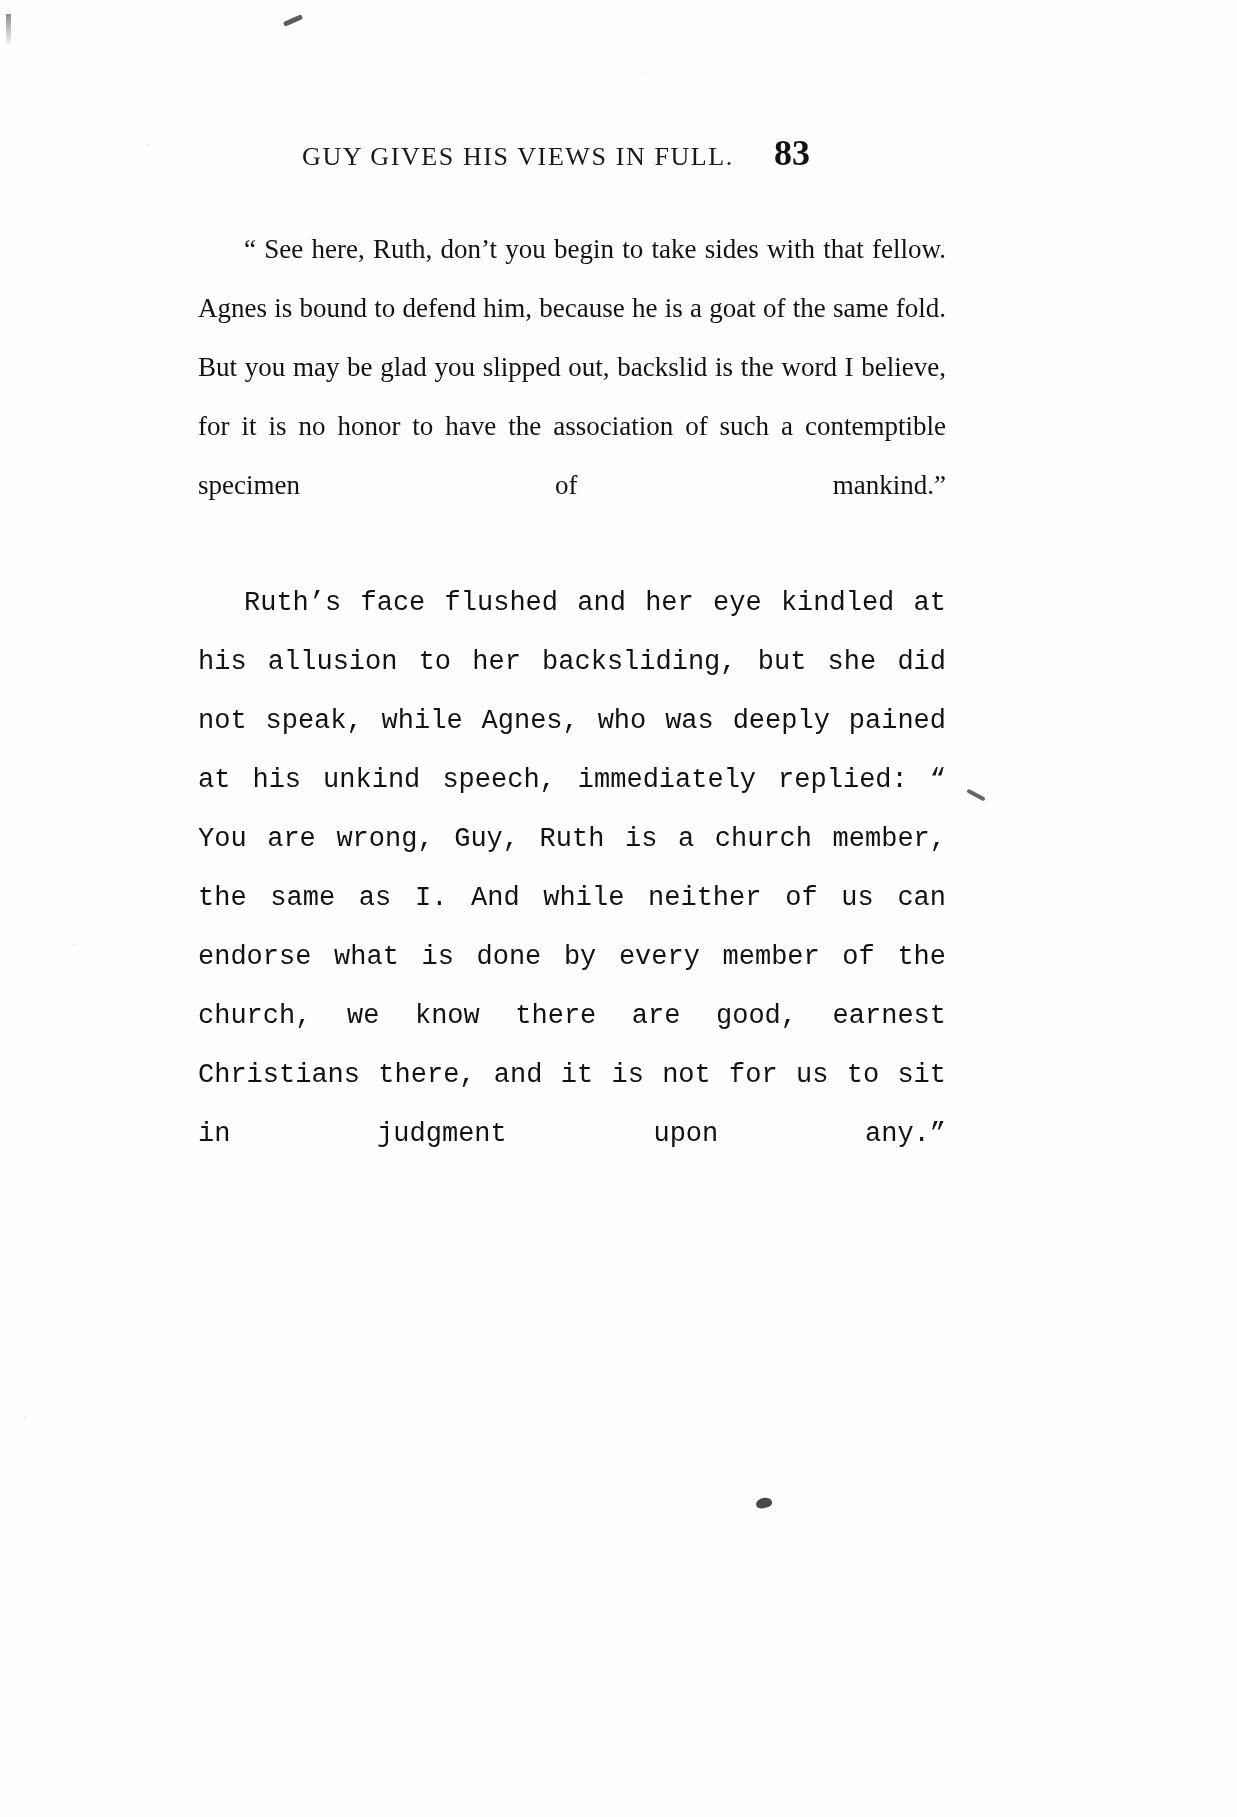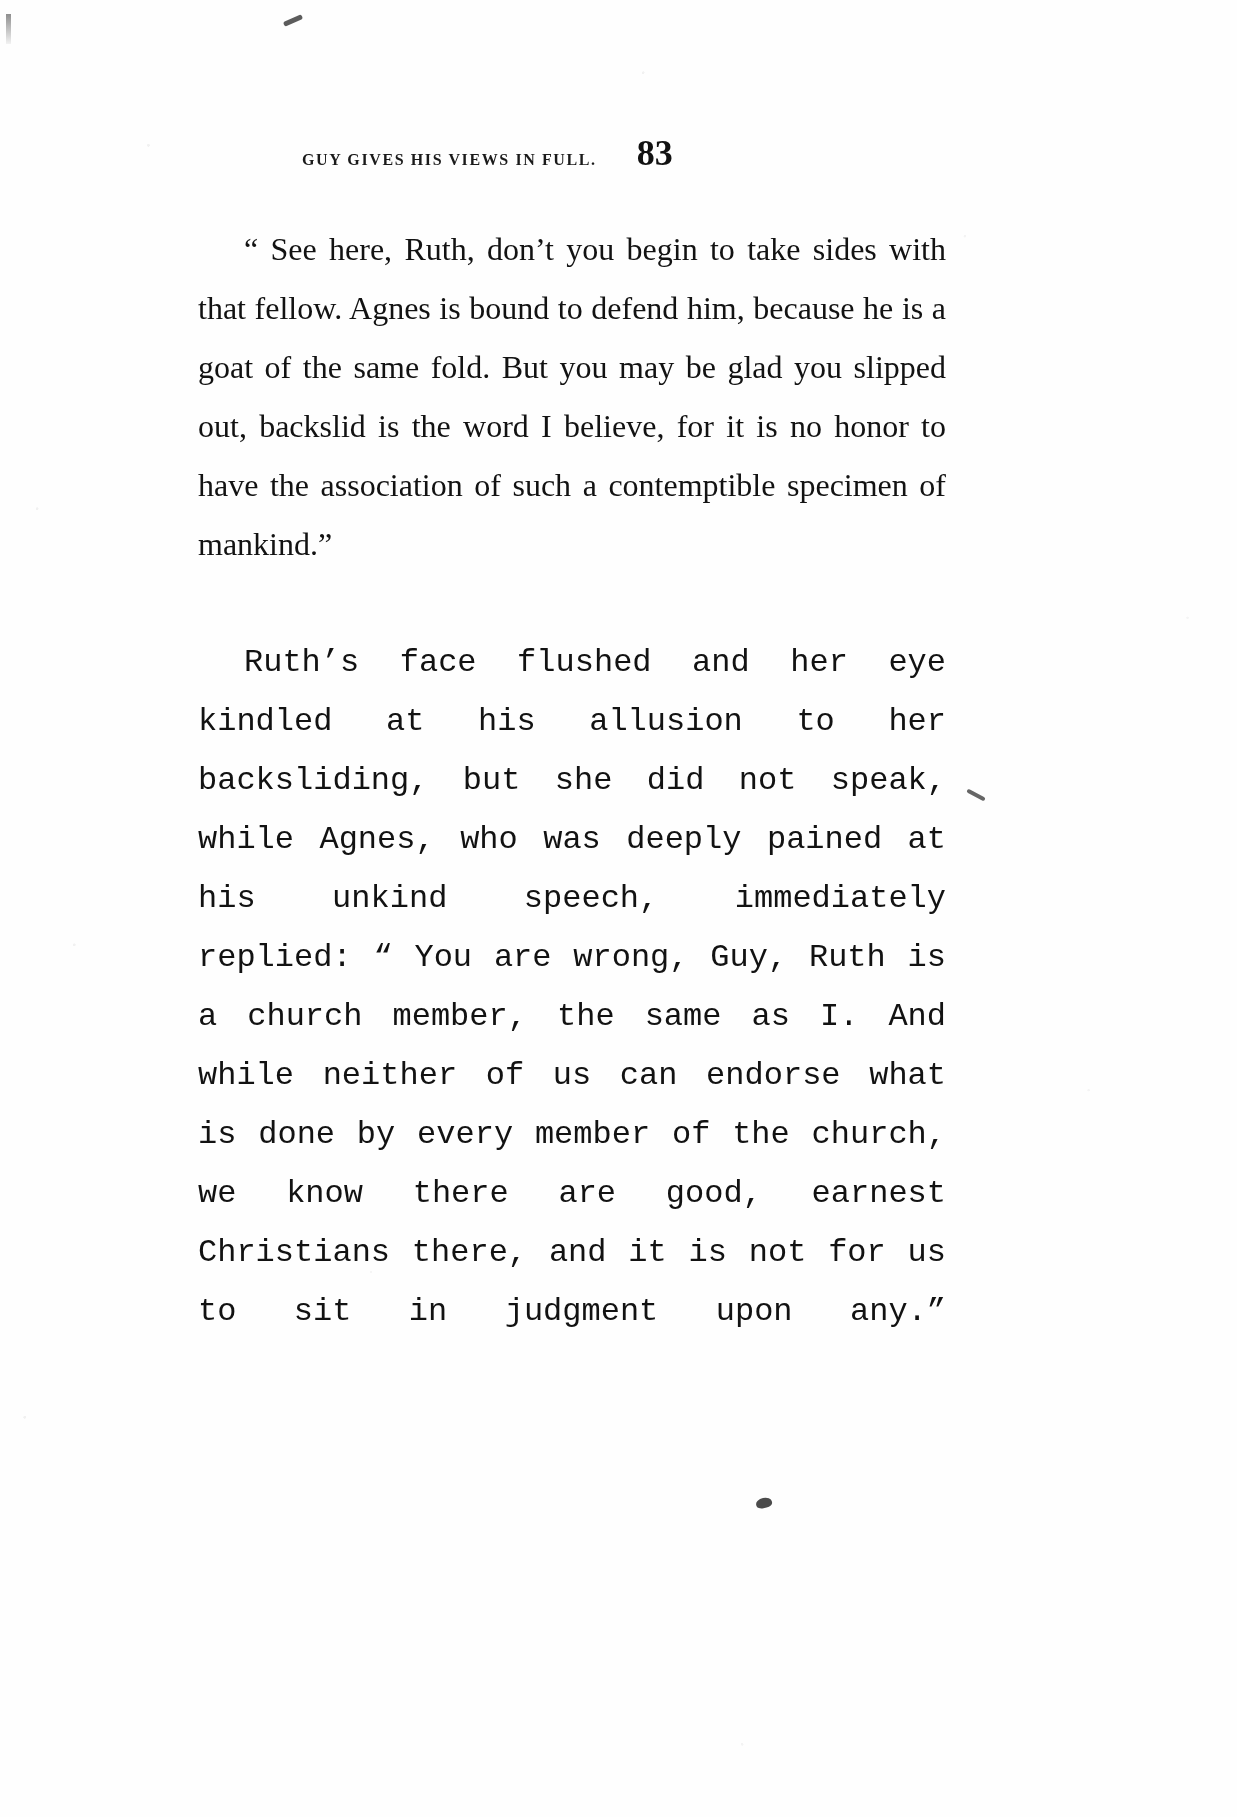--- a/index.html
+++ b/index.html
@@ -52,38 +52,38 @@
 
   .running-head {
     display: flex;
     align-items: baseline;
     justify-content: flex-start;
     margin-left: 104px;
     margin-bottom: 46px;
   }
 
   .running-head-title {
-    font-size: 16px;
+    font-size: 26px;
     letter-spacing: 1.6px;
-    font-weight: 700;
+    font-weight: 400;
     text-transform: uppercase;
     white-space: nowrap;
     color: #1a1a1a;
   }
 
   .page-number {
     font-size: 36px;
     font-weight: 700;
     margin-left: 40px;
     color: #111;
   }
 
   p.para {
     margin: 0 0 0 0;
-    font-size: 32px;
+    font-size: 27px;
     line-height: 59px;
     text-align: justify;
     text-justify: inter-word;
     color: #121212;
     text-indent: 46px;
     -webkit-font-smoothing: antialiased;
   }
 
   p.para + p.para {
     margin-top: 0;

